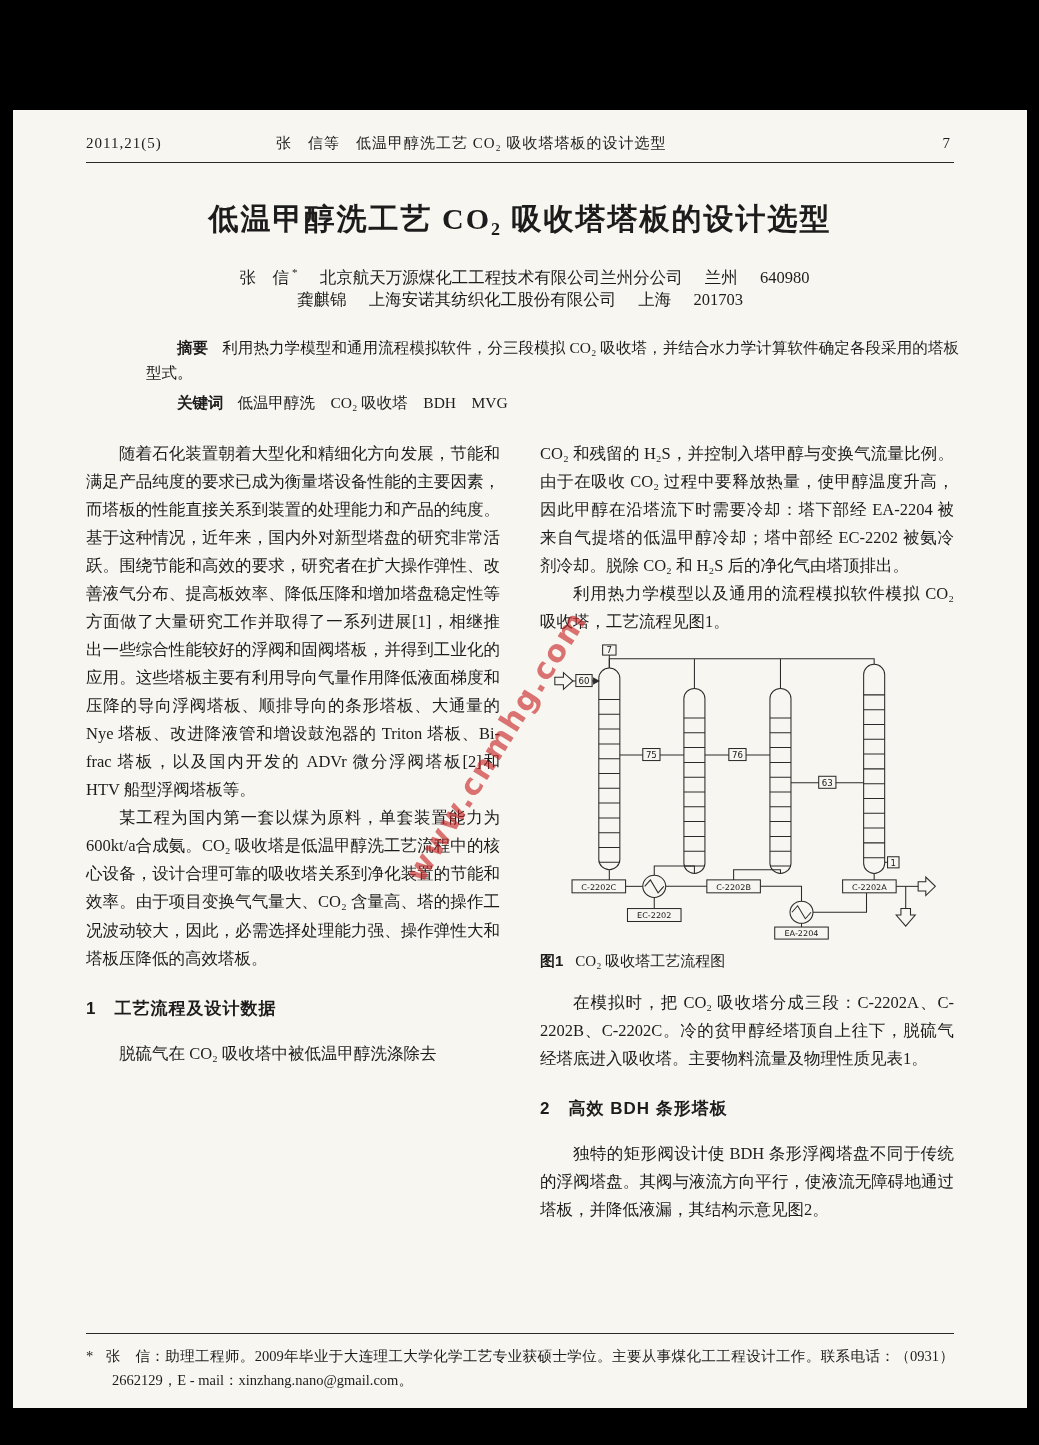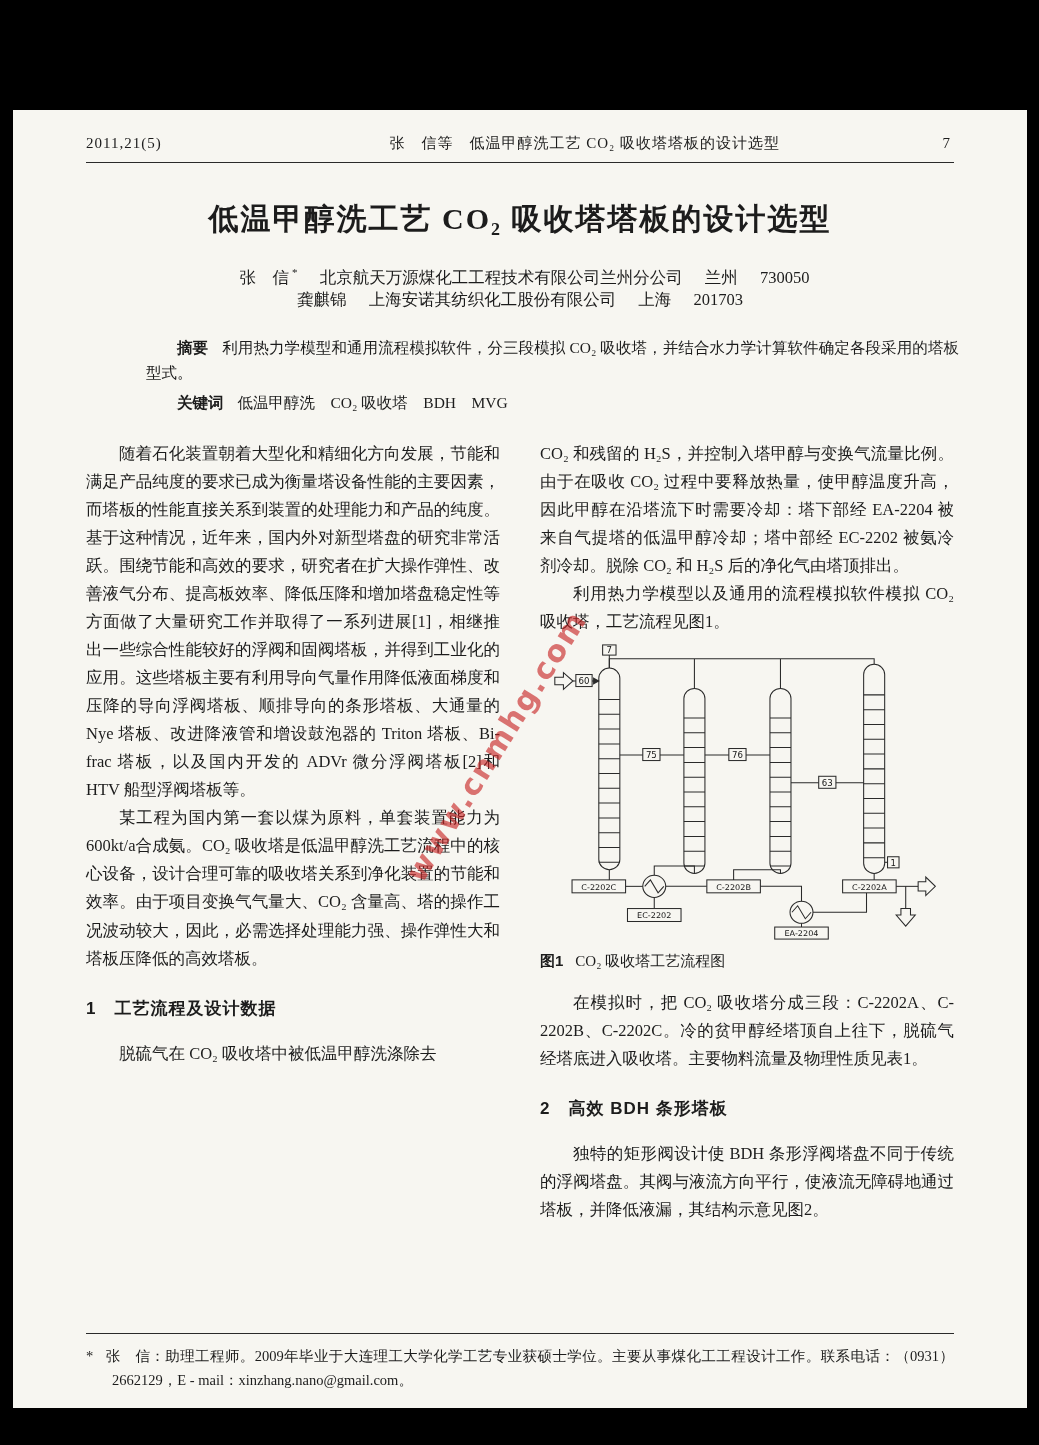--- a/index.html
+++ b/index.html
@@ -5,23 +5,23 @@
   html,body { margin:0; padding:0; background:#151515; }
   .page {
     position:relative; width:1039px; height:1445px; background:#000;
     overflow:hidden; font-family:"Liberation Serif","DejaVu Serif",serif;
   }
   .paper {
     position:absolute; left:13px; top:110px; width:1014px; height:1298px;
     background:#f7f6f1; color:#1c1c1c;
   }
   
-  .header { display:flex; align-items:baseline; margin:24px 73px 0; font-size:15px; }
+  .header { display:flex; align-items:baseline; margin:24px 73px 0; font-size:15px;gap:20px; }
   .header .issue { width:170px; letter-spacing:1px; }
-  .header .running { flex:1; text-align:right; letter-spacing:1px; }
+  .header .running { flex:1; text-align:left; letter-spacing:1px; }
   .header .pagenum { width:170px; text-align:right; padding-right:4px; }
   .header-rule { margin:9px 73px 0; border-top:1.6px solid #2a2a2a; height:0; }
   
   .title { margin:36px 40px 0; text-align:center; font-size:30px; font-weight:700; letter-spacing:2px; }
   .byline { text-align:center; font-size:16.5px; margin-top:26px; }
   .byline.second { margin-top:0; }
   .byline span { margin:0 9px;text-align:center; }
   .byline sup { font-size:11px; margin-left:-6px; }
   
   .abstract { margin:24px 8px 0 133px; padding-right:60px; font-size:15.5px; line-height:1.62; text-align:justify; text-indent:2em; }
@@ -74,21 +74,21 @@
       <div class="pagenum">7</div>
     </div>
     <div class="header-rule"></div>
 
     <h1 class="title">低温甲醇洗工艺 CO₂ 吸收塔塔板的设计选型</h1>
 
     <div class="byline">
       <span><span>张　信</span><sup>*</sup></span>
       <span>北京航天万源煤化工工程技术有限公司兰州分公司</span>
       <span>兰州</span>
-      <span>730050</span>
+      <span>640980</span>
     </div>
     <div class="byline second">
       <span>龚麒锦</span>
       <span>上海安诺其纺织化工股份有限公司</span>
       <span>上海</span>
       <span>201703</span>
     </div>
 
     <div class="abstract">
       <span class="blabel">摘要</span><span>利用热力学模型和通用流程模拟软件，分三段模拟 CO₂ 吸收塔，并结合水力学计算软件确定各段采用的塔板型式。</span>

